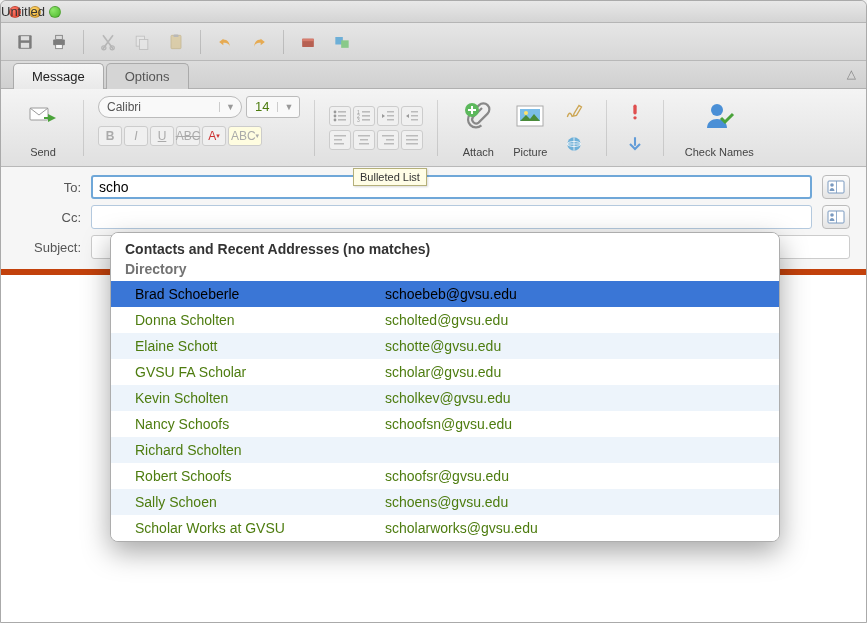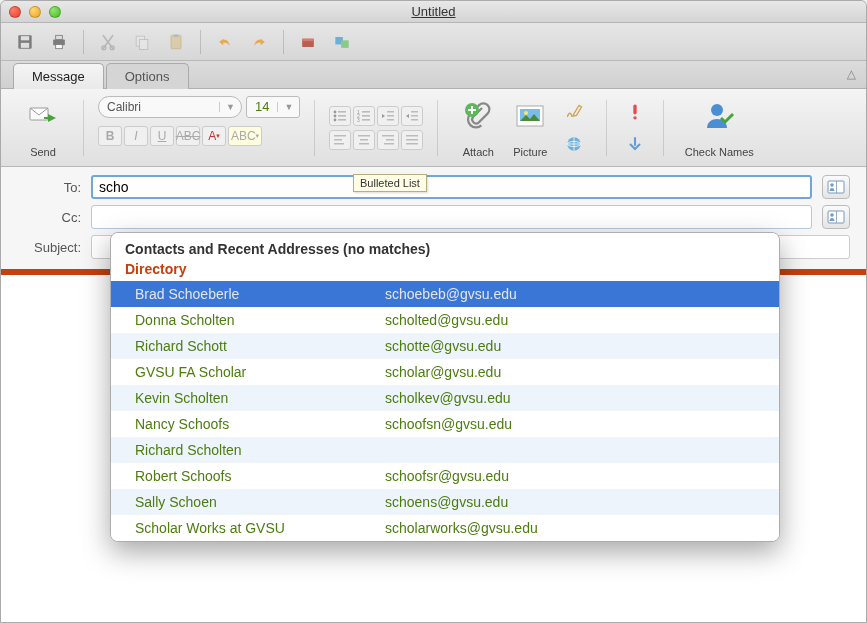--- a/index.html
+++ b/index.html
@@ -34,25 +34,24 @@
   gap: 8px;
   margin-left: 8px;
 }
 .tl { width: 12px; height: 12px; border-radius: 50%; border: 0.5px solid rgba(0,0,0,0.2); }
 .tl.red { background: radial-gradient(circle at 30% 30%, #ff7b6b, #e8402c); }
 .tl.yellow { background: radial-gradient(circle at 30% 30%, #ffd86b, #e8a42c); }
 .tl.green { background: radial-gradient(circle at 30% 30%, #8fe86b, #4cb82c); }
 .title {
   position: absolute;
   left: 0; right: 0;
-  text-align: center;
+  text-align: left;
   font-size: 13px;
   color: #333;
   pointer-events: none;
-  text-decoration: underline;
 }
 .qat {
   height: 38px;
   background: linear-gradient(#e6e6e6, #d7d7d7);
   border-bottom: 1px solid #b8b8b8;
   display: flex;
   align-items: center;
   padding: 0 10px;
   gap: 6px;
 }
@@ -148,21 +147,21 @@
 }
 .para-btns { display:flex; flex-direction:column; gap:4px; }
 .para-row { display:flex; gap:2px; }
 .para-btn {
   width:22px; height:20px; border:1px solid #ccc; background:#f0f0f0;
   border-radius:3px; display:flex; align-items:center; justify-content:center; color:#aaa;
 }
 .tooltip {
   position: absolute;
   left: 353px;
-  top: 174px;
+  top: 168px;
   background: #fffde6;
   border: 1px solid #b5b07a;
   padding: 2px 6px;
   font-size: 11px;
   color: #333;
   z-index: 50;
   box-shadow: 1px 1px 2px rgba(0,0,0,0.15);
 }
 .fields {
   background: #f6f6f6;
@@ -235,34 +234,34 @@
   font-size: 14px;
   font-weight: bold;
   color: #333;
   position: relative;
   background: #fff;
 }
 .popup-subheader {
   padding: 2px 14px 4px;
   font-size: 14px;
   font-weight: bold;
-  color: #c2410c;
+  color: #737373;
 }
 .dir-list { }
 .dir-row {
   display: flex;
   padding: 5px 24px;
   font-size: 14px;
   color: #4d7c0f;
 }
 .dir-row:nth-child(odd) { background: #edf4fb; }
 .dir-row:nth-child(even) { background: #fff; }
 .dir-row.selected {
   background: #3a76d6 !important;
-  color: #e5e5e5;
+  color: #000000;
 }
 .dir-name { width: 250px; }
 .dir-email { flex: 1; }
 svg { display: block; }
 </style>
 </head>
 <body>
 
 <div class="window">
 
@@ -566,21 +565,21 @@
   <div class="dir-list" id="dir-list">
       <div class="dir-row selected">
         <div class="dir-name">Brad Schoeberle</div>
         <div class="dir-email">schoebeb@gvsu.edu</div>
       </div>
       <div class="dir-row">
         <div class="dir-name">Donna Scholten</div>
         <div class="dir-email">scholted@gvsu.edu</div>
       </div>
       <div class="dir-row">
-        <div class="dir-name">Richard Schott</div>
+        <div class="dir-name">Elaine Schott</div>
         <div class="dir-email">schotte@gvsu.edu</div>
       </div>
       <div class="dir-row">
         <div class="dir-name">GVSU FA Scholar</div>
         <div class="dir-email">scholar@gvsu.edu</div>
       </div>
       <div class="dir-row">
         <div class="dir-name">Kevin Scholten</div>
         <div class="dir-email">scholkev@gvsu.edu</div>
       </div>

